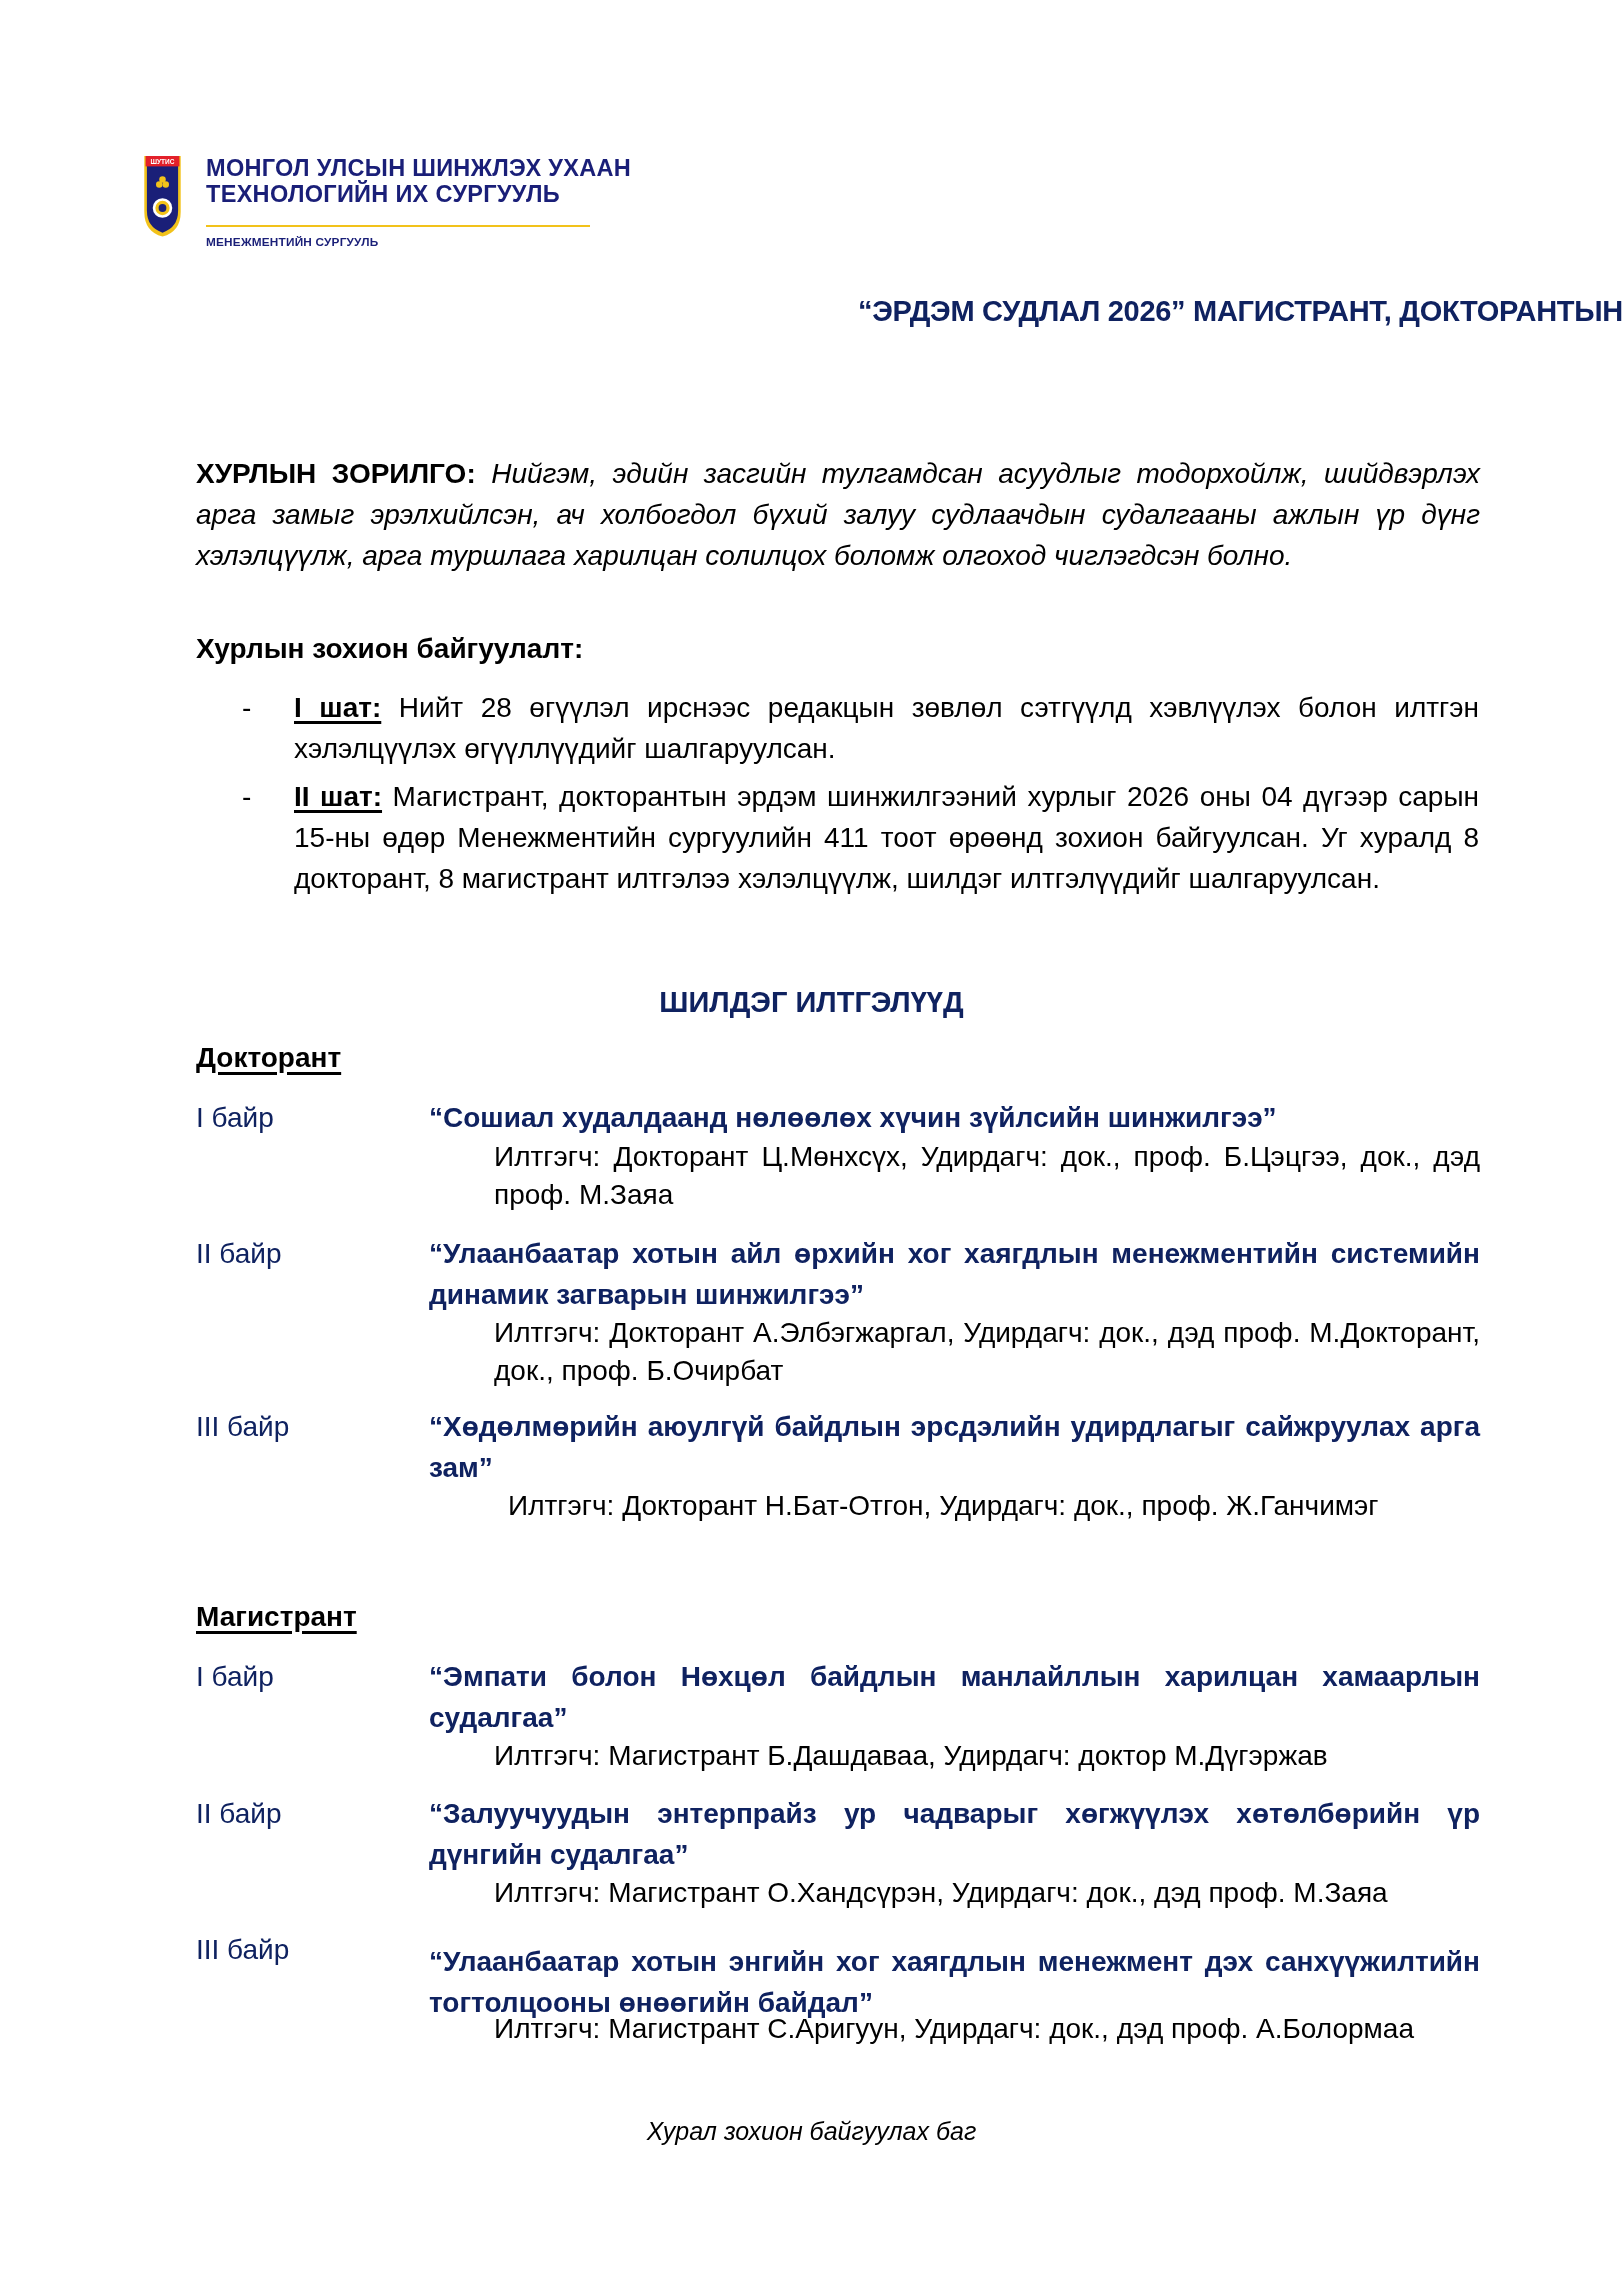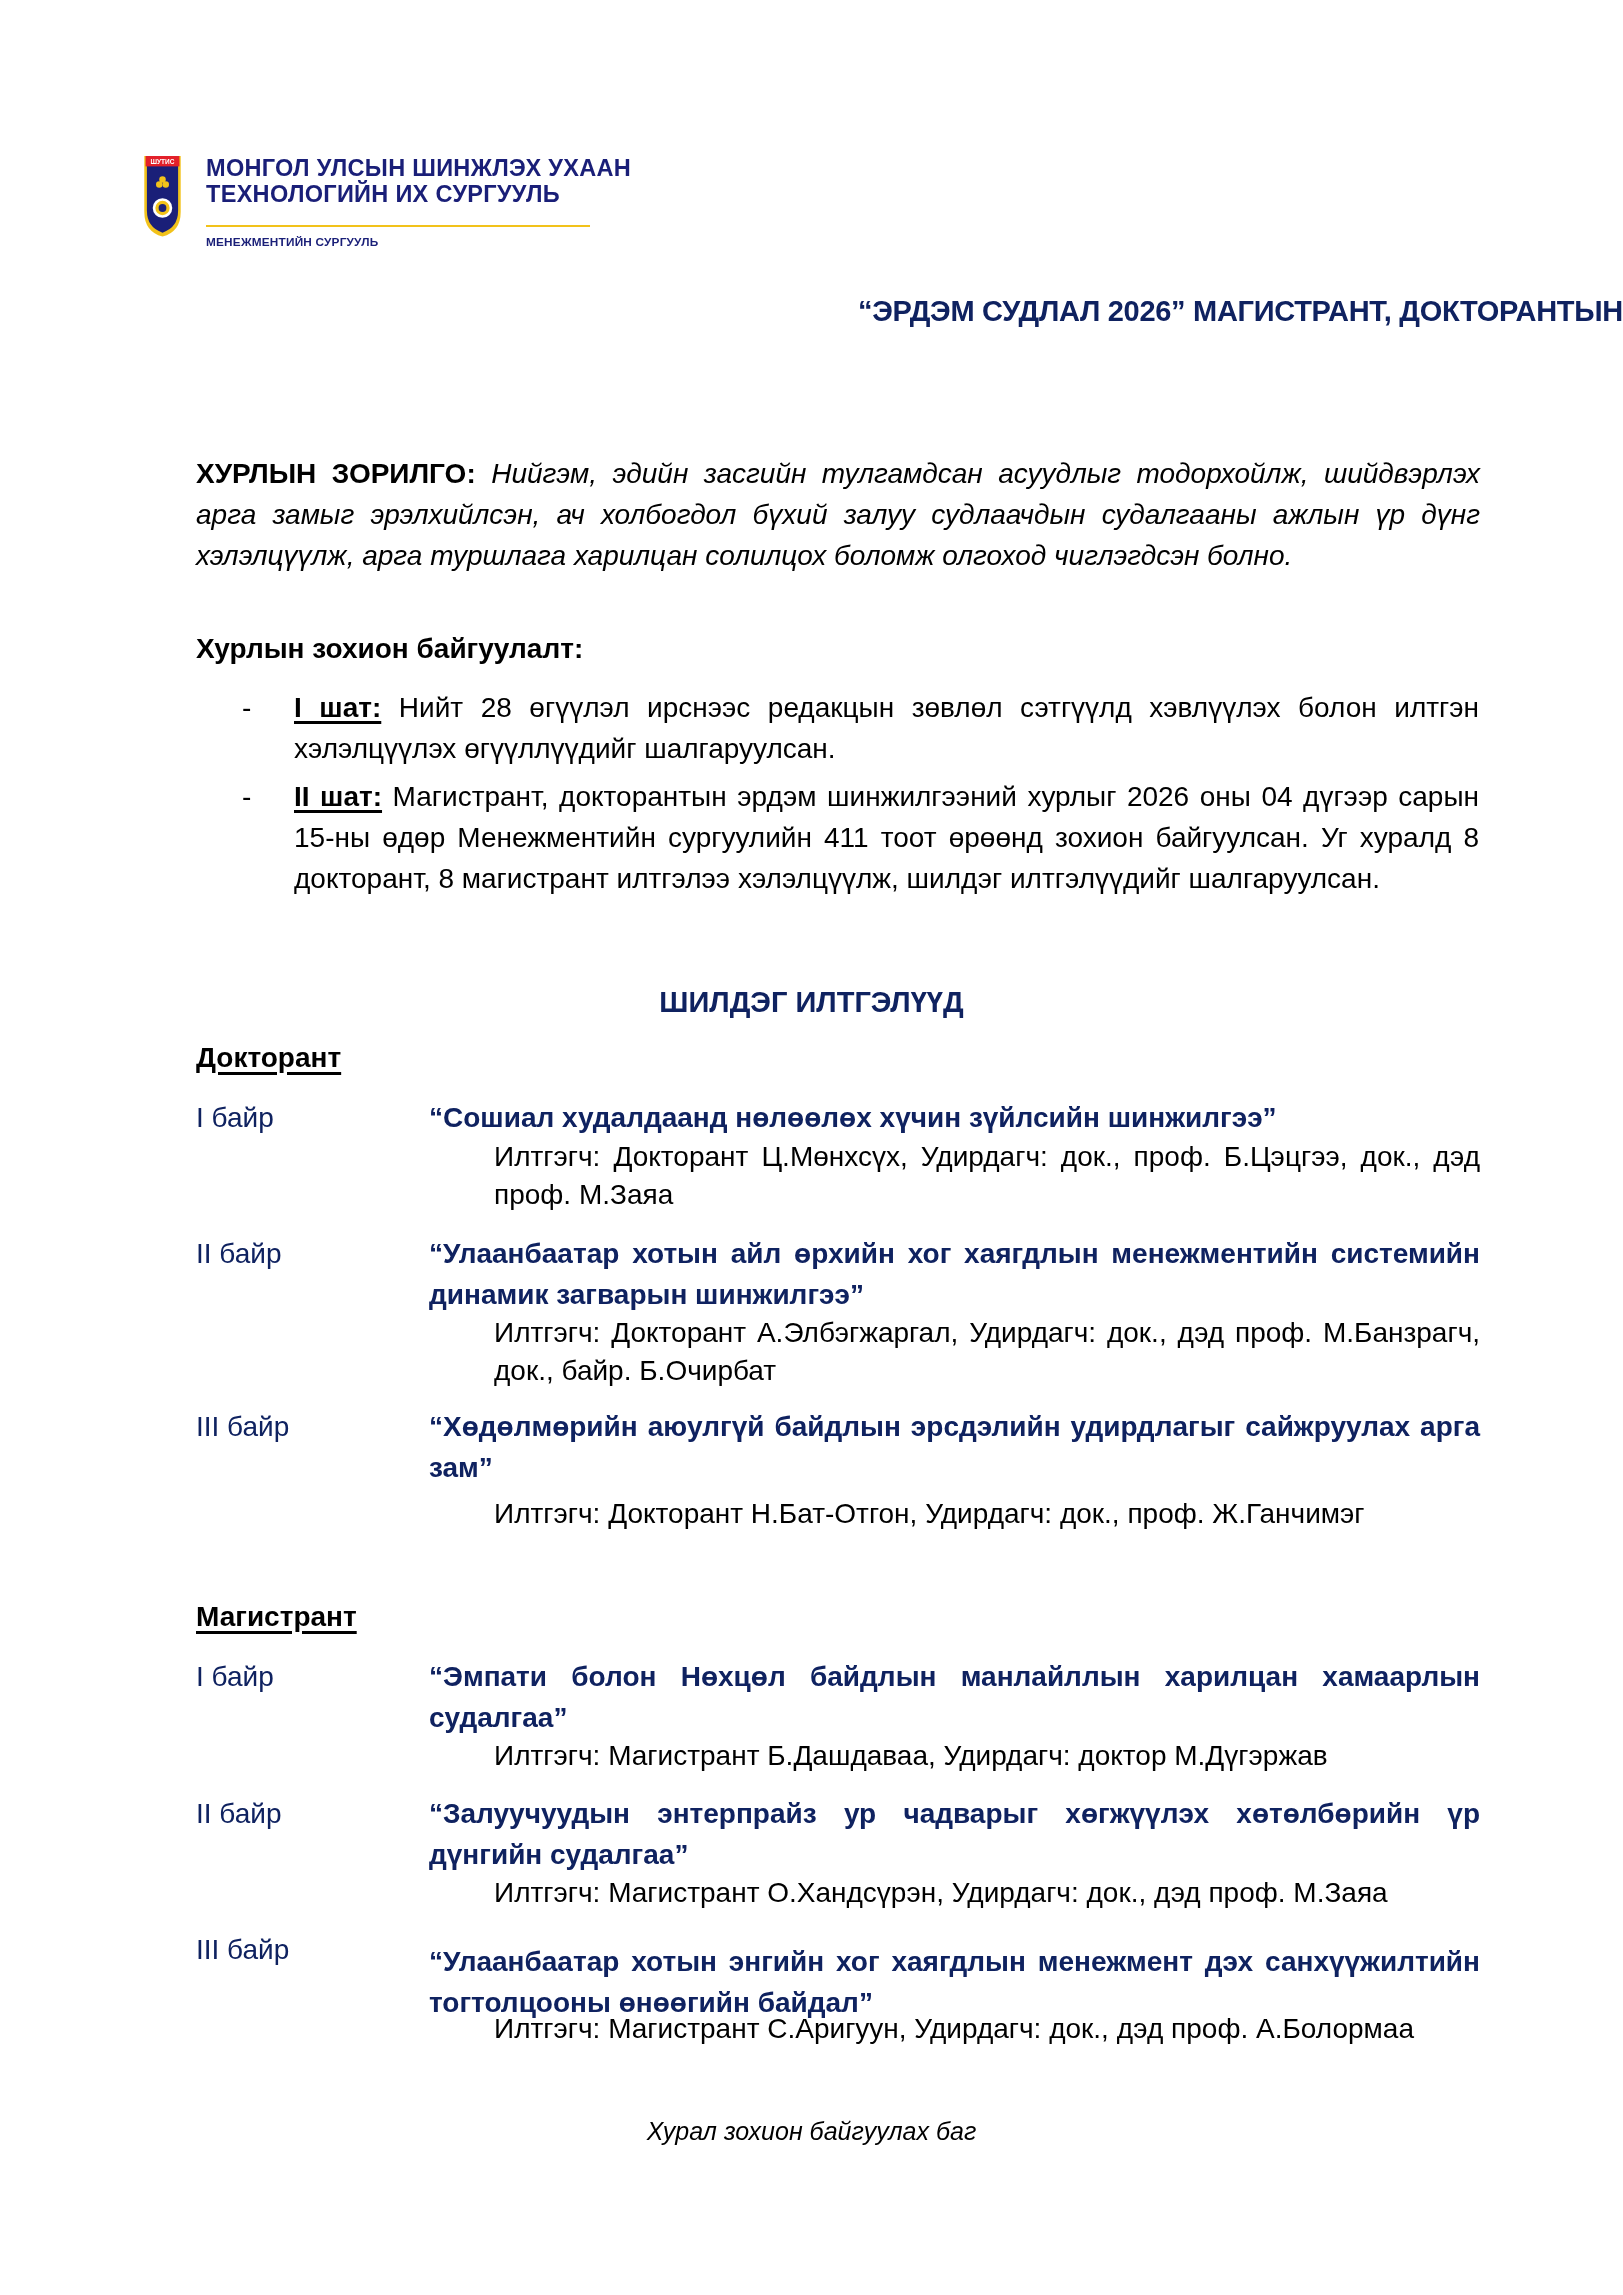--- a/index.html
+++ b/index.html
@@ -138,27 +138,27 @@
 
   <div class="award" style="top:1097px;">
     <div class="place">I байр</div>
     <div class="paper-title" style="top:0;">“Сошиал худалдаанд нөлөөлөх хүчин зүйлсийн шинжилгээ”</div>
     <div class="presenter" style="top:41px;">Илтгэгч: Докторант Ц.Мөнхсүх, Удирдагч: док., проф. Б.Цэцгээ, док., дэд проф. М.Заяа</div>
   </div>
 
   <div class="award" style="top:1233px;">
     <div class="place">II байр</div>
     <div class="paper-title" style="top:0;">“Улаанбаатар хотын айл өрхийн хог хаягдлын менежментийн системийн динамик загварын шинжилгээ”</div>
-    <div class="presenter" style="top:81px;">Илтгэгч: Докторант А.Элбэгжаргал, Удирдагч: док., дэд проф. М.Банзрагч, док., байр. Б.Очирбат</div>
+    <div class="presenter" style="top:81px;">Илтгэгч: Докторант А.Элбэгжаргал, Удирдагч: док., дэд проф. М.Докторант, док., проф. Б.Очирбат</div>
   </div>
 
   <div class="award" style="top:1406px;">
     <div class="place">III байр</div>
     <div class="paper-title" style="top:0;">“Хөдөлмөрийн аюулгүй байдлын эрсдэлийн удирдлагыг сайжруулах арга зам”</div>
-    <div class="presenter" style="top:89px;">Илтгэгч: Докторант Н.Бат-Отгон, Удирдагч: док., проф. Ж.Ганчимэг</div>
+    <div class="presenter" style="top:81px;margin-left:14px;">Илтгэгч: Докторант Н.Бат-Отгон, Удирдагч: док., проф. Ж.Ганчимэг</div>
   </div>
 
   <div class="group-heading grp-mag">Магистрант</div>
 
   <div class="award" style="top:1656px;">
     <div class="place">I байр</div>
     <div class="paper-title" style="top:0;">“Эмпати болон Нөхцөл байдлын манлайллын харилцан хамаарлын судалгаа”</div>
     <div class="presenter" style="top:81px;">Илтгэгч: Магистрант Б.Дашдаваа, Удирдагч: доктор М.Дүгэржав</div>
   </div>
 

